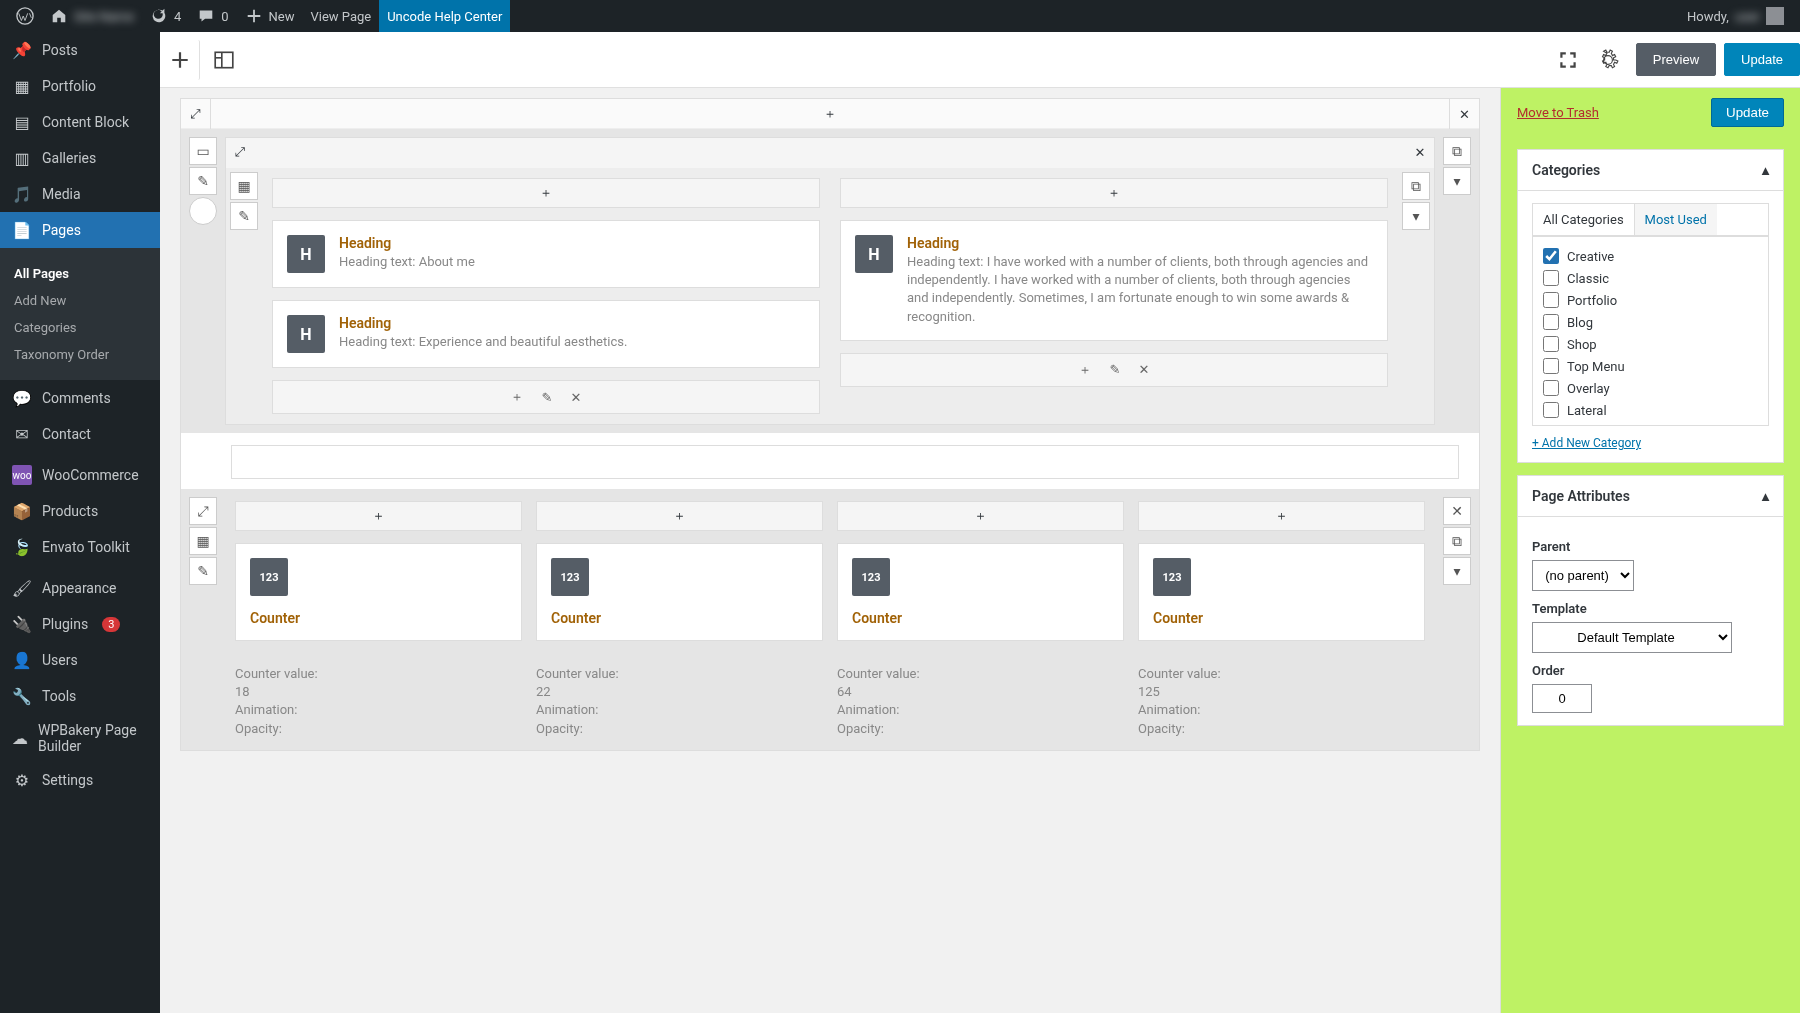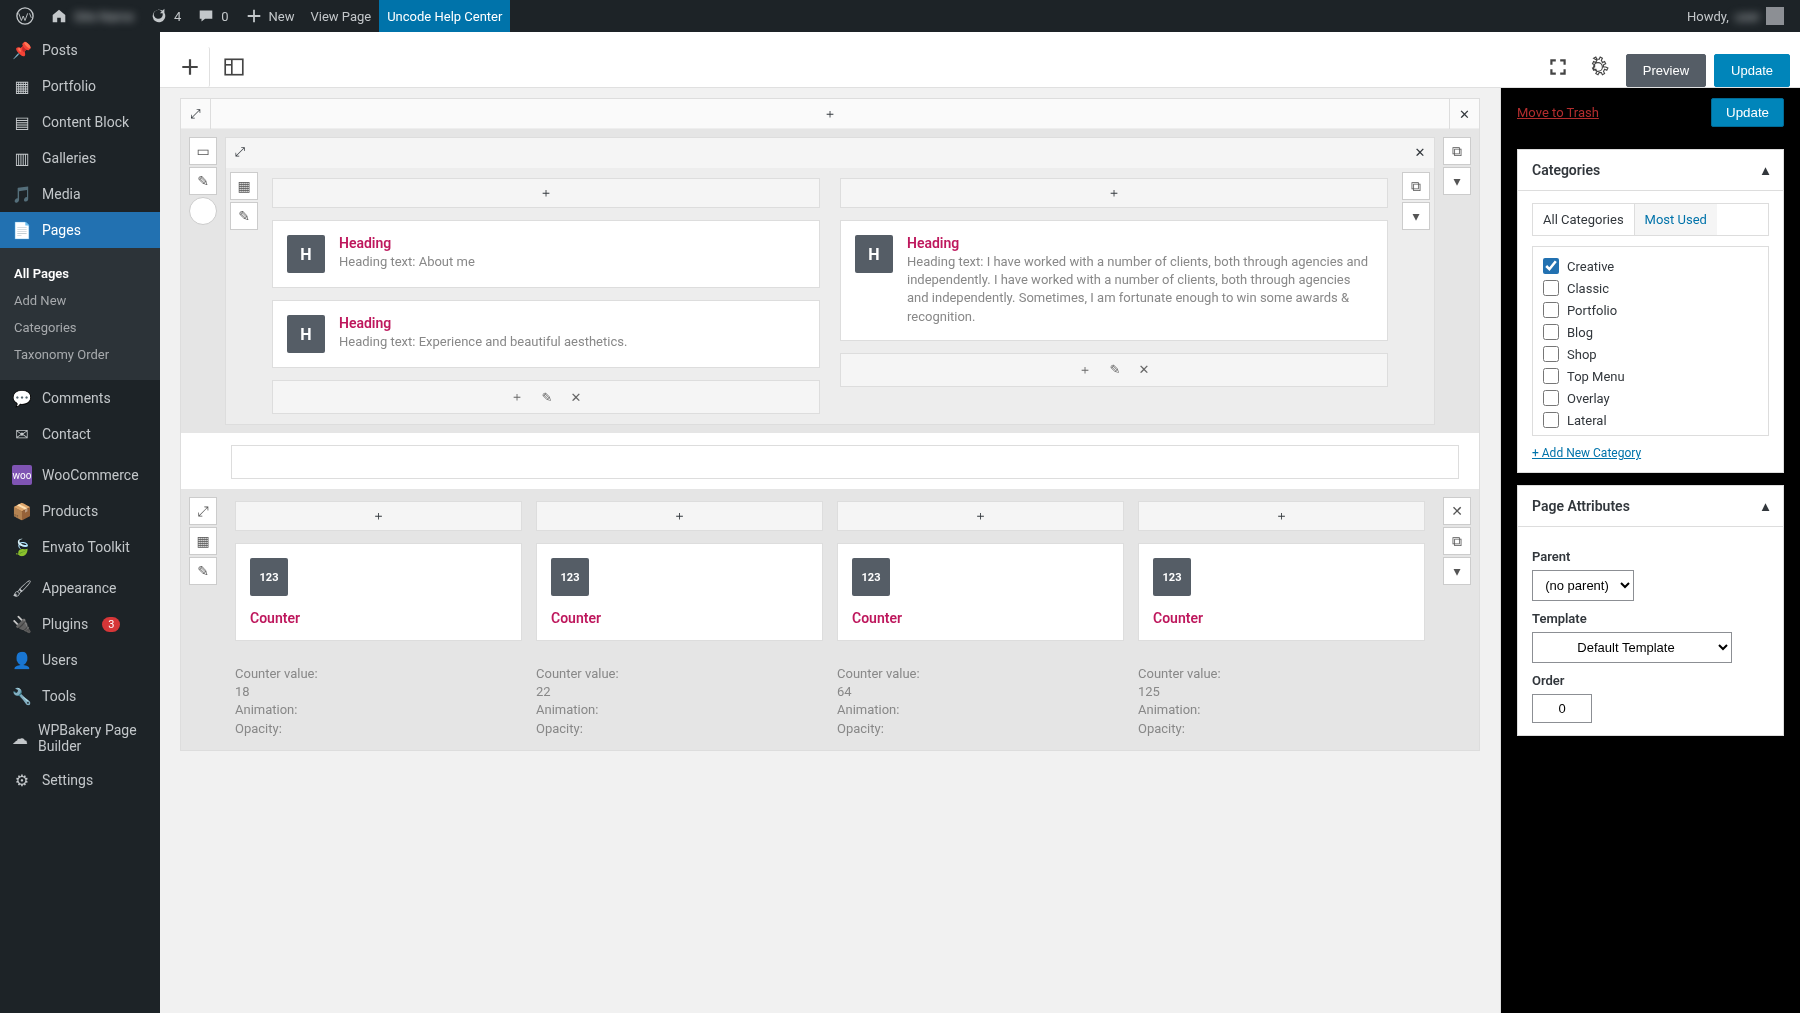--- a/index.html
+++ b/index.html
@@ -19,21 +19,21 @@
 .sidebar .menu-item.current { background: #2271b1; color: #fff; position: relative; }
 .sidebar .menu-item.current::after { content: ''; position: absolute; right: -8px; top: 50%; transform: translateY(-50%); border: 8px solid transparent; border-right-color: #f0f0f1; }
 .sidebar .submenu { background: #2c3338; padding: 12px 0; }
 .sidebar .submenu .sub-item { padding: 6px 12px 6px 14px; color: #a7aaad; cursor: pointer; font-size: 13px; }
 .sidebar .submenu .sub-item.current { color: #fff; font-weight: 600; }
 .sidebar .icon { width: 20px; height: 20px; display: inline-flex; align-items: center; justify-content: center; font-size: 16px; }
 .sidebar .badge { background: #d63638; color: #fff; border-radius: 10px; padding: 1px 6px; font-size: 11px; margin-left: 4px; }
 .sidebar .sep { height: 5px; }
 
 
-.editor-topbar { position: absolute; top: 32px; left: 160px; right: 0; height: 56px; background: #fff; border-bottom: 1px solid #e0e0e0; display: flex; align-items: flex-end; padding: 0 10px; }
+.editor-topbar { position: absolute; top: 32px; left: 160px; right: 0; height: 56px; background: #fff; border-bottom: 1px solid #e0e0e0; display: flex; align-items: center; padding: 0 0; }
 .editor-topbar .tb-btn { width: 40px; height: 40px; display: flex; align-items: center; justify-content: center; cursor: pointer; color: #444; border-radius: 2px; }
 .editor-topbar .tb-btn:first-child { border-right: 1px solid #e0e0e0; margin-right: 4px; }
 .editor-topbar .spacer { flex: 1; }
 .editor-topbar .btn { padding: 8px 16px; border-radius: 2px; border: 1px solid #ccc; background: #f6f7f7; cursor: pointer; margin-left: 8px; font-size: 13px; }
 .editor-topbar .btn.gray { background: #555d66; color: #fff; border-color: #555d66; }
 .editor-topbar .btn.primary { background: #0085ba; color: #fff; border-color: #0085ba; }
 
 
 .main { position: absolute; top: 88px; left: 160px; right: 300px; bottom: 0; overflow-y: auto; background: #f1f1f1; padding: 0 20px 20px; }
 
@@ -51,39 +51,39 @@
 .pb-inner-head { height: 30px; display: flex; align-items: center; justify-content: center; position: relative; background: #f5f5f5; }
 .pb-inner-head .ctrl-l2 { position: absolute; left: 0; top: 0; width: 28px; height: 28px; display:flex; align-items:center; justify-content:center; cursor: pointer; }
 .pb-inner-head .ctrl-r2 { position: absolute; right: 0; top: 0; width: 28px; height: 28px; display:flex; align-items:center; justify-content:center; cursor: pointer; }
 .pb-inner-body { display: flex; padding: 10px; gap: 20px; }
 
 .pb-col { flex: 1; display: flex; flex-direction: column; }
 .pb-col-head { height: 30px; background: #f5f5f5; border: 1px solid #ddd; display:flex; align-items:center; justify-content:center; cursor: pointer; }
 .pb-module { background: #fff; border: 1px solid #ddd; margin-top: 12px; padding: 14px; display: flex; gap: 14px; cursor: pointer; }
 .pb-module .mod-icon { width: 38px; height: 38px; background: #555d66; color: #fff; display:flex; align-items:center; justify-content:center; font-weight: bold; font-size: 16px; border-radius: 2px; flex-shrink: 0; }
 .pb-module .mod-icon.small { font-size: 11px; }
-.pb-module .mod-title { font-weight: 600; font-size: 14px; color: #be185d; }
+.pb-module .mod-title { font-weight: 600; font-size: 14px; color: #a16207; }
 .pb-module .mod-desc { color: #888; font-size: 13px; margin-top: 2px; line-height: 1.4; }
 .pb-module .mod-desc .lbl { color: #888; }
 .pb-col-foot { height: 34px; background: #f5f5f5; border: 1px solid #ddd; margin-top: 12px; display:flex; align-items:center; justify-content:center; gap: 18px; }
 .pb-col-foot span { cursor: pointer; color: #666; }
 .pb-counter-meta { color: #888; font-size: 13px; margin-top: 24px; line-height: 1.4; }
 
 .pb-divider { background: #fff; border: 1px solid #ddd; height: 34px; margin-top: 12px; margin-left: 50px; margin-right: 20px; }
 
 
-.rsidebar { position: absolute; top: 88px; right: 0; width: 300px; bottom: 0; background: #000000; overflow-y: auto; padding: 0 16px 20px; border-left: 1px solid #ddd; }
+.rsidebar { position: absolute; top: 88px; right: 0; width: 300px; bottom: 0; background: #bef264; overflow-y: auto; padding: 0 16px 20px; border-left: 1px solid #ddd; }
 .rsidebar .topactions { display: flex; justify-content: space-between; align-items: center; padding: 10px 0; }
 .rsidebar .topactions a { color: #b32d2e; text-decoration: underline; cursor: pointer; }
 .rsidebar .topactions .upd { background: #0085ba; color: #fff; border: 1px solid #006a95; padding: 6px 14px; cursor: pointer; border-radius: 2px; }
 
 .panel { background: #fff; border: 1px solid #ddd; margin-top: 12px; }
 .panel-head { padding: 12px 14px; font-weight: 600; font-size: 14px; display: flex; justify-content: space-between; cursor: pointer; border-bottom: 1px solid #ddd; }
 .panel-body { padding: 12px 14px; }
-.tabs { display: flex; border: 1px solid #ddd; margin-bottom: 10px; }
+.tabs { display: flex; border: 1px solid #ddd; }
 .tabs .tab { padding: 8px 10px; cursor: pointer; font-size: 13px; }
 .tabs .tab.active { background: #fff; }
 .tabs .tab.inactive { color: #0073aa; background: #f5f5f5; border-left: 1px solid #ddd; }
 .catlist { height: 190px; overflow-y: auto; border: 1px solid #ddd; padding: 8px 6px; position: relative; }
 .catlist::-webkit-scrollbar { width: 16px; }
 .catlist::-webkit-scrollbar-track { background: #f0f0f0; }
 .catlist::-webkit-scrollbar-thumb { background: #c0c0c0; }
 .cat-item { display: flex; align-items: center; gap: 8px; padding: 3px 4px; cursor: pointer; }
 .cat-item input { width: 16px; height: 16px; accent-color: #2271b1; }
 .addcat { color: #0073aa; text-decoration: underline; cursor: pointer; display: inline-block; margin-top: 10px; font-size: 12px; }

